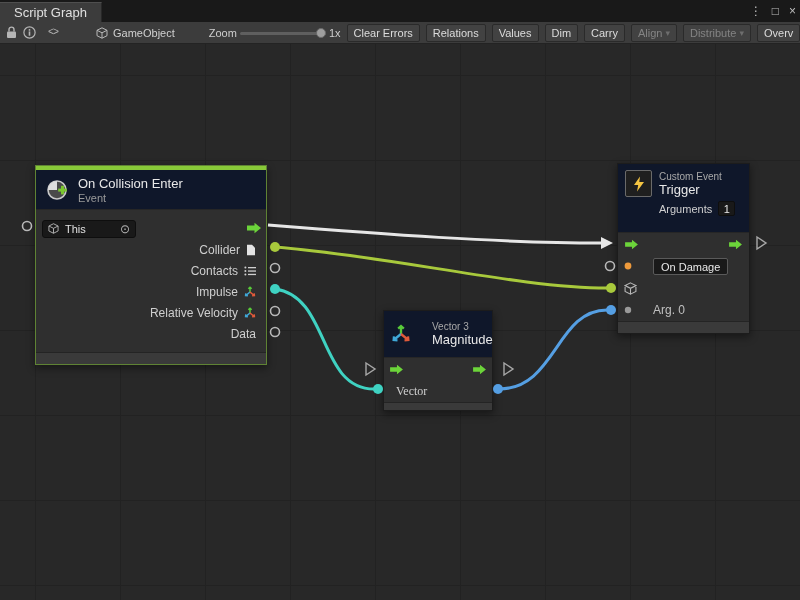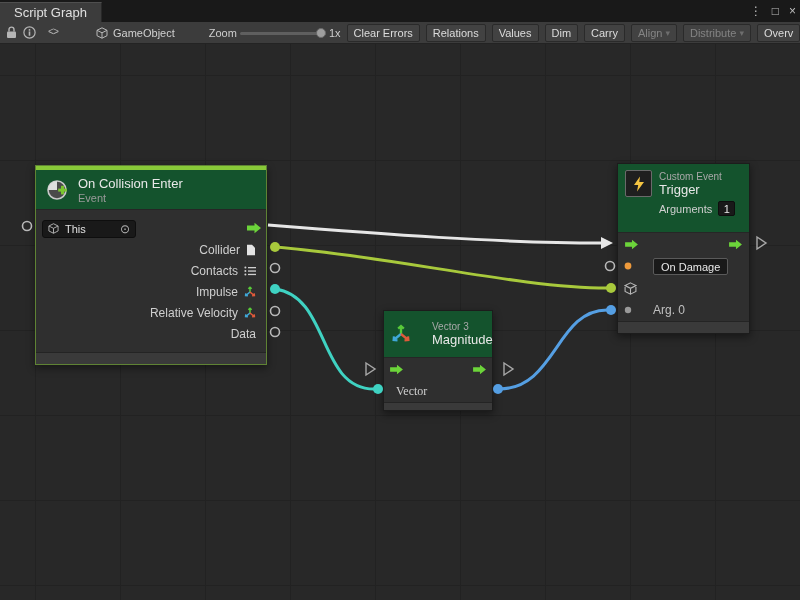--- a/index.html
+++ b/index.html
@@ -36,21 +36,21 @@
   
   .canvas { position:relative; width:800px; height:556px; background-color:#282828;
     background-image: linear-gradient(#222222 1px, transparent 1px),
                       linear-gradient(90deg, #222222 1px, transparent 1px);
     background-size:85px 85px; background-position:35px 31px; overflow:hidden; }
   svg.wires { position:absolute; left:0; top:0; z-index:3; }
 
   
   .node { position:absolute; background:#2f2f2f; border:1px solid #1c1c1c; z-index:2;
     box-shadow:0 3px 8px rgba(0,0,0,.45); }
-  .n-header { background:#14532d; border-bottom:1px solid #262626; display:flex; align-items:center; gap:8px; }
+  .n-header { background:#0f172a; border-bottom:1px solid #262626; display:flex; align-items:center; gap:8px; }
   .n-footer { background:#3a3a3a; border-top:1px solid #242424; }
   .t-title { font-size:13px; color:#e8e8e8; }
   .t-sub { font-size:11px; color:#9a9a9a; margin-top:1px; }
   .t-cat { font-size:10px; color:#a8a8a8; }
 
   
   .node1 { left:35px; top:121px; width:232px; border:1px solid rgba(135,200,56,.55); }
   .node1 .evt-strip { height:4px; background:#87c838; }
   .node1 .n-header { height:40px; padding:0 10px; }
   .node1 .n-body { padding:8px 0 4px 0; }

